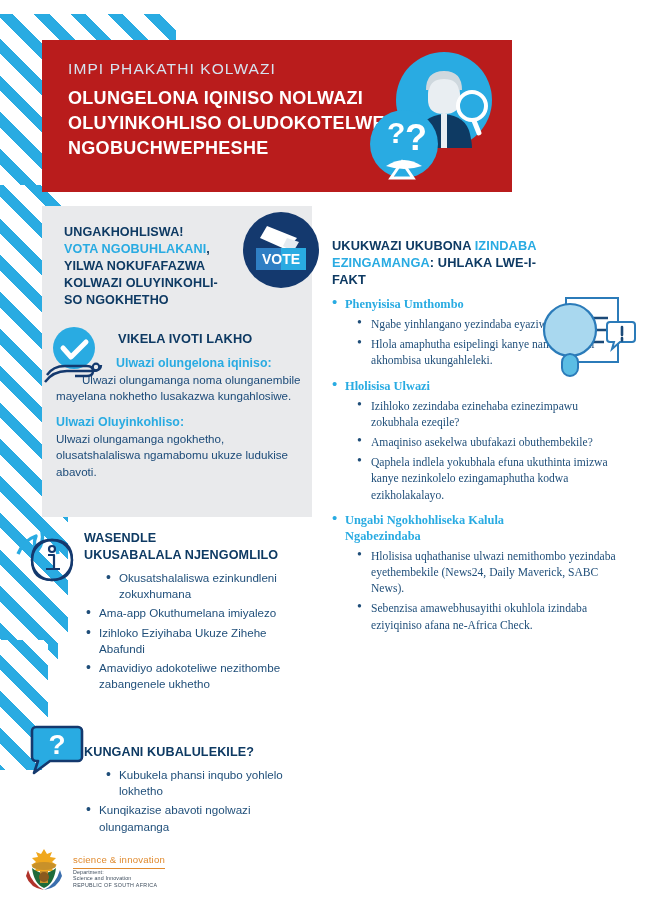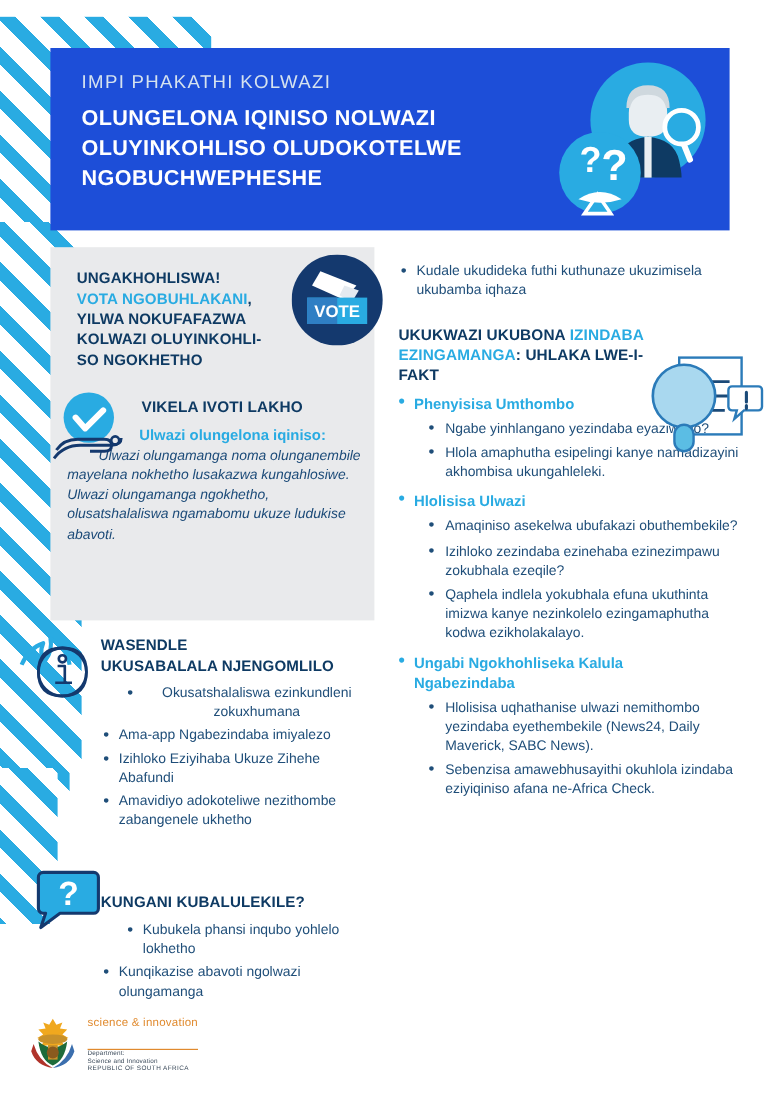--- a/index.html
+++ b/index.html
@@ -41,22 +41,22 @@
   .stripe-mask-w {
     position: absolute;
     background: #ffffff;
     z-index: 1;
   }
 
   
   #header {
     position: absolute;
     left: 42px; top: 40px;
-    width: 566px; height: 152px;
-    background: #1d4ed8;
+    width: 470px; height: 152px;
+    background: #b91c1c;
     z-index: 3;
   }
   #header-kicker {
     position: absolute;
     left: 26px; top: 20px;
     font-size: 15.5px;
     letter-spacing: 1.1px;
     color: #d6e3ef;
     font-weight: 400;
   }
@@ -94,21 +94,20 @@
   .sub-cyan {
     color: #29abe2;
     font-weight: 700;
     font-size: 12.4px;
     line-height: 17px;
   }
   .body-navy {
     color: #1b4a78;
     font-size: 11.6px;
     line-height: 16.4px;
-    font-style: italic;
   }
 
   ul.bul { list-style: none; }
   ul.bul > li {
     position: relative;
     padding-left: 15px;
     margin-bottom: 3px;
   }
   ul.bul > li::before {
     content: "\2022";
@@ -123,35 +122,35 @@
   #vote-icon { position: absolute; left: 243px; top: 212px; width: 76px; height: 76px; z-index: 5; }
 
   #blk-vikela { position: absolute; left: 118px; top: 330px; width: 190px; z-index: 4; }
   #check-icon { position: absolute; left: 44px; top: 325px; width: 68px; height: 62px; z-index: 5; }
   #blk-vikela-body { position: absolute; left: 56px; top: 355px; width: 250px; z-index: 4; }
 
   #fire-icon { position: absolute; left: 8px; top: 524px; width: 72px; height: 64px; z-index: 5; }
   #blk-fire { position: absolute; left: 84px; top: 530px; width: 225px; z-index: 4; }
   #blk-fire ul { margin-top: 6px; }
   #blk-fire ul li { color: #1f4e79; font-size: 11.6px; line-height: 16.2px; }
-  #blk-fire ul li.indent { margin-left: 20px; text-align: center; }
+  #blk-fire ul li.indent { margin-left: 20px; }
 
   #q-icon { position: absolute; left: 30px; top: 722px; width: 56px; height: 54px; z-index: 5; }
   #blk-why { position: absolute; left: 84px; top: 728px; width: 228px; z-index: 4; margin-top: 16px; }
   #blk-why ul { margin-top: 6px; }
   #blk-why ul li { color: #1f4e79; font-size: 11.6px; line-height: 16.2px; }
   #blk-why ul li.indent { margin-left: 20px; }
 
   
   #col-right { position: absolute; left: 332px; top: 218px; width: 290px; z-index: 4; }
   #col-right .lead-bullets li { color: #1f4e79; font-size: 11.6px; line-height: 16.4px; }
   #right-heading { margin-top: 19px; }
   #fact-icon { position: absolute; left: 540px; top: 292px; width: 100px; height: 92px; z-index: 5; }
 
-  .r-group { margin-top: 8px; }
+  .r-group { margin-top: 8px; font-family: Liberation Serif, serif; }
   .r-group > .r-head {
     position: relative;
     padding-left: 13px;
     color: #29abe2;
     font-weight: 700;
     font-size: 12.4px;
     line-height: 16px;
   }
   .r-group > .r-head::before {
     content: "\2022";
@@ -174,21 +173,21 @@
   .r-group ul.sub > li::before {
     content: "\2022";
     position: absolute; left: 1px; top: -2px;
     color: #1f4e79; font-size: 14px;
   }
 
   
   #footer { position: absolute; left: 0; top: 838px; width: 650px; height: 81px; background: #ffffff; z-index: 6; }
   #dsi-logo { position: absolute; left: 22px; top: 846px; z-index: 7; display: flex; align-items: center; }
   #dsi-text { margin-left: 7px; }
-  #dsi-title { color: #e08a2e; font-size: 9.6px; letter-spacing: .2px; border-bottom: 1.1px solid #e08a2e; padding-bottom: 16px; }
+  #dsi-title { color: #e08a2e; font-size: 9.6px; letter-spacing: .2px; border-bottom: 1.1px solid #e08a2e; padding-bottom: 3px; }
   #dsi-l1, #dsi-l2, #dsi-l3 { color: #3b4a5a; font-size: 5.3px; line-height: 6.4px; letter-spacing: .15px; }
   #dsi-l3 { letter-spacing: .35px; }
 
   #csir-logo { position: absolute; right: 18px; top: 845px; z-index: 7; display: flex; align-items: center; }
   #csir-word { font-size: 35px; font-weight: 700; color: #123f7a; letter-spacing: -0.5px; line-height: 34px; }
   #csir-tag { font-size: 5.6px; font-weight: 700; color: #123f7a; letter-spacing: .25px; text-align: right; margin-top: 1px; }
 </style>
 </head>
 <body>
 
@@ -254,36 +253,37 @@
     <path d="M3 50 q6-9 18-9 h22 q6 0 6 5 q0 5-6 5 h-12" fill="none" stroke="#14396e" stroke-width="2.4" stroke-linejoin="round"></path>
     <path d="M1 57 q8-11 22-11 h26 q8 0 8-6" fill="none" stroke="#14396e" stroke-width="2.4"></path>
     <circle cx="52" cy="42" r="3.3" fill="none" stroke="#14396e" stroke-width="2.2"></circle>
   </svg>
   <div id="blk-vikela">
     <div class="hd-dark" style="font-size:12.8px;">VIKELA IVOTI LAKHO</div>
   </div>
   <div id="blk-vikela-body">
     <div class="sub-cyan" style="text-indent:60px;">Ulwazi olungelona iqiniso:</div>
     <div class="body-navy" style="text-indent:26px;">Ulwazi olungamanga noma olunganembile mayelana nokhetho lusakazwa kungahlosiwe.</div>
+    <div class="sub-cyan" style="margin-top:9px;">Ulwazi Oluyinkohliso:</div>
     <div class="body-navy">Ulwazi olungamanga ngokhetho, olusatshalaliswa ngamabomu ukuze ludukise abavoti.</div>
   </div>
 
   <svg id="fire-icon" viewBox="0 0 72 64">
     <path d="M10 30 q6-14 18-18 q-4 10 2 14 q6-8 4-18 q14 8 16 22" fill="none" stroke="#29abe2" stroke-width="3.4" stroke-linejoin="round"></path>
     <circle cx="44" cy="36" r="20" fill="none" stroke="#14396e" stroke-width="2.3"></circle>
     <path d="M24 36 q0-20 20-20 q20 0 20 20 q0 20-20 20 q-20 0-20-20 z" fill="none" stroke="#14396e" stroke-width="2.3"></path>
     <circle cx="44" cy="25" r="3" fill="none" stroke="#14396e" stroke-width="2.2"></circle>
     <path d="M40 31 h6 v14 h4 M38 45 h14" fill="none" stroke="#14396e" stroke-width="2.2" stroke-linejoin="round"></path>
   </svg>
   <div id="blk-fire">
     <div class="hd-dark">WASENDLE</div>
     <div class="hd-dark">UKUSABALALA NJENGOMLILO</div>
     <ul class="bul">
       <li class="indent">Okusatshalaliswa ezinkundleni zokuxhumana</li>
-      <li>Ama-app Ngabezindaba imiyalezo</li>
+      <li>Ama-app Okuthumelana imiyalezo</li>
       <li>Izihloko Eziyihaba Ukuze Zihehe Abafundi</li>
       <li>Amavidiyo adokoteliwe nezithombe zabangenele ukhetho</li>
     </ul>
   </div>
 
   <svg id="q-icon" viewBox="0 0 56 54">
     <path d="M6 5 h42 a4 4 0 0 1 4 4 v26 a4 4 0 0 1 -4 4 h-28 l-16 12 l4 -12 h-2 a4 4 0 0 1 -4 -4 v-26 a4 4 0 0 1 4 -4 z" fill="#29abe2" stroke="#14396e" stroke-width="2.6" stroke-linejoin="round"></path>
     <text x="27" y="32" text-anchor="middle" font-family="Liberation Sans, sans-serif" font-size="28" font-weight="700" fill="#ffffff">?</text>
   </svg>
   <div id="blk-why">
@@ -297,41 +297,38 @@
   <svg id="fact-icon" viewBox="0 0 100 92">
     <rect x="26" y="6" width="52" height="64" fill="none" stroke="#2b7bb9" stroke-width="2"></rect>
     <path d="M44 26 h24 M44 38 h24 M44 50 h20" stroke="#1b4a78" stroke-width="2.4"></path>
     <circle cx="30" cy="38" r="26" fill="#a9d8ef" stroke="#2b7bb9" stroke-width="2.2"></circle>
     <rect x="22" y="62" width="16" height="22" rx="8" fill="#5bbde4" stroke="#2b7bb9" stroke-width="2"></rect>
     <path d="M70 30 h22 a3 3 0 0 1 3 3 v14 a3 3 0 0 1 -3 3 h-12 l-8 7 l2 -7 h-4 a3 3 0 0 1 -3 -3 v-14 a3 3 0 0 1 3 -3 z" fill="#ffffff" stroke="#2b7bb9" stroke-width="2"></path>
     <path d="M82 35 v8 M82 46 v2.5" stroke="#1b4a78" stroke-width="2.6" stroke-linecap="round"></path>
   </svg>
 
   <div id="col-right">
-    <ul class="bul lead-bullets">
-      <li>Kudale ukudideka futhi kuthunaze ukuzimisela ukubamba iqhaza</li>
-    </ul>
 
     <div id="right-heading" class="hd-dark" style="font-size:12.8px; width:215px;">
       <span>UKUKWAZI UKUBONA </span><span class="hd-cyan">IZINDABA EZINGAMANGA</span><span>: UHLAKA LWE-I-FAKT</span>
     </div>
 
     <div class="r-group">
       <div class="r-head">Phenyisisa Umthombo</div>
       <ul class="sub">
         <li>Ngabe yinhlangano yezindaba eyaziwayo?</li>
         <li>Hlola amaphutha esipelingi kanye namadizayini akhombisa ukungahleleki.</li>
       </ul>
     </div>
 
     <div class="r-group">
       <div class="r-head">Hlolisisa Ulwazi</div>
       <ul class="sub">
+        <li>Izihloko zezindaba ezinehaba ezinezimpawu zokubhala ezeqile?</li>
         <li>Amaqiniso asekelwa ubufakazi obuthembekile?</li>
-        <li>Izihloko zezindaba ezinehaba ezinezimpawu zokubhala ezeqile?</li>
         <li>Qaphela indlela yokubhala efuna ukuthinta imizwa kanye nezinkolelo ezingamaphutha kodwa ezikholakalayo.</li>
       </ul>
     </div>
 
     <div class="r-group">
       <div class="r-head" style="width:240px;">Ungabi Ngokhohliseka Kalula Ngabezindaba</div>
       <ul class="sub">
         <li>Hlolisisa uqhathanise ulwazi nemithombo yezindaba eyethembekile (News24, Daily Maverick, SABC News).</li>
         <li>Sebenzisa amawebhusayithi okuhlola izindaba eziyiqiniso afana ne-Africa Check.</li>
       </ul>

